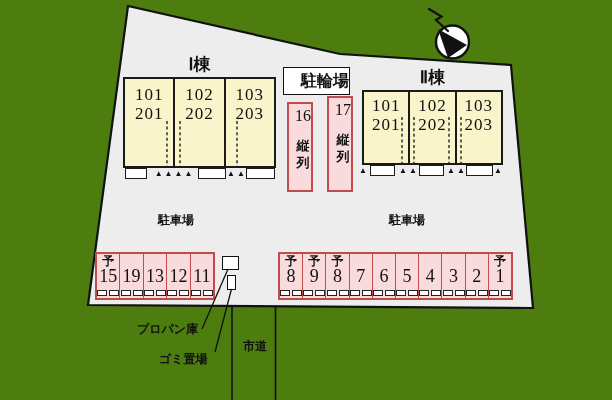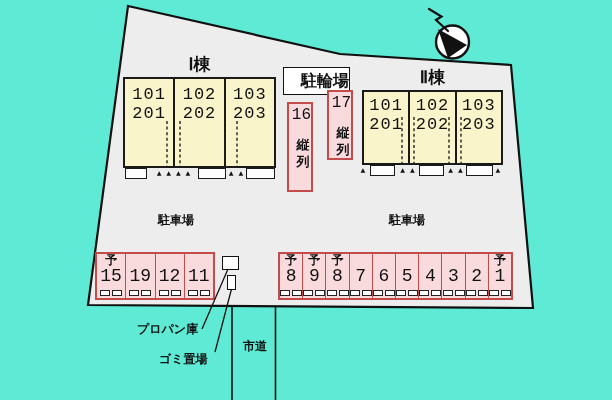--- a/index.html
+++ b/index.html
@@ -1,18 +1,18 @@
 <!DOCTYPE html>
 <html><head>
 <meta charset="utf-8">
 <style>
   html,body{margin:0;padding:0;background:#fff;}
   .stage{
-    position:relative;width:612px;height:400px;overflow:hidden;background:#5eead4;
-    font-family:Liberation Mono, monospace;color:#111;
+    position:relative;width:612px;height:400px;overflow:hidden;background:#4d7c0f;
+    font-family:Liberation Serif, serif;color:#111;
   }
   svg.base{position:absolute;left:0;top:0;z-index:0;}
   svg.overlay{position:absolute;left:0;top:0;z-index:3;pointer-events:none;}
   .abs{position:absolute;box-sizing:border-box;}
   .z1{z-index:1;}
   
   .building{background:#f9f4c9;border:2px solid #1a1a1a;display:flex;}
   .bcell{flex:1;display:flex;flex-direction:column;align-items:center;padding-top:6px;}
   .bcell + .bcell{border-left:2px solid #1a1a1a;}
   .unit-line{font-size:17px;line-height:19px;font-weight:400;letter-spacing:1px;}
@@ -96,40 +96,48 @@
   <div class="abs z1 porch" style="left:466px;top:165px;width:27px;height:11px;"></div>
   <div class="abs z1 tri" style="left:493px;top:165px;width:10px;">▲</div>
 
   <div class="abs z1 bikebox" style="left:283px;top:67px;width:67px;height:28px;justify-content:flex-end;">
     <span>駐輪場</span>
   </div>
   <div class="abs z1 bike" style="left:287px;top:102px;width:26px;height:90px;">
     <span class="bnum">16</span>
     <span class="tate">縦列</span>
   </div>
-  <div class="abs z1 bike" style="left:327px;top:90px;width:26px;height:70px;">
+  <div class="abs z1 bike" style="left:327px;top:96px;width:26px;height:96px;">
     <span class="bnum">17</span>
     <span class="tate">縦列</span>
   </div>
 
   <div class="abs z1 maplabel center" style="left:131px;top:212px;width:90px;">駐車場</div>
   <div class="abs z1 maplabel center" style="left:362px;top:212px;width:90px;">駐車場</div>
 
   <div class="abs z1 prow" style="left:95px;top:252px;width:120px;height:48px;">
     <div class="stall">
       <span class="rsv">予</span>
       <span class="num">15</span>
       <span class="stops">
           <i></i>
           <i></i>
         </span>
     </div>
     <div class="stall">
       <span class="rsv"></span>
       <span class="num">19</span>
+      <span class="stops">
+          <i></i>
+          <i></i>
+        </span>
+    </div>
+    <div class="stall">
+      <span class="rsv"></span>
+      <span class="num">13</span>
       <span class="stops">
           <i></i>
           <i></i>
         </span>
     </div>
     <div class="stall">
       <span class="rsv"></span>
       <span class="num">12</span>
       <span class="stops">
           <i></i>

